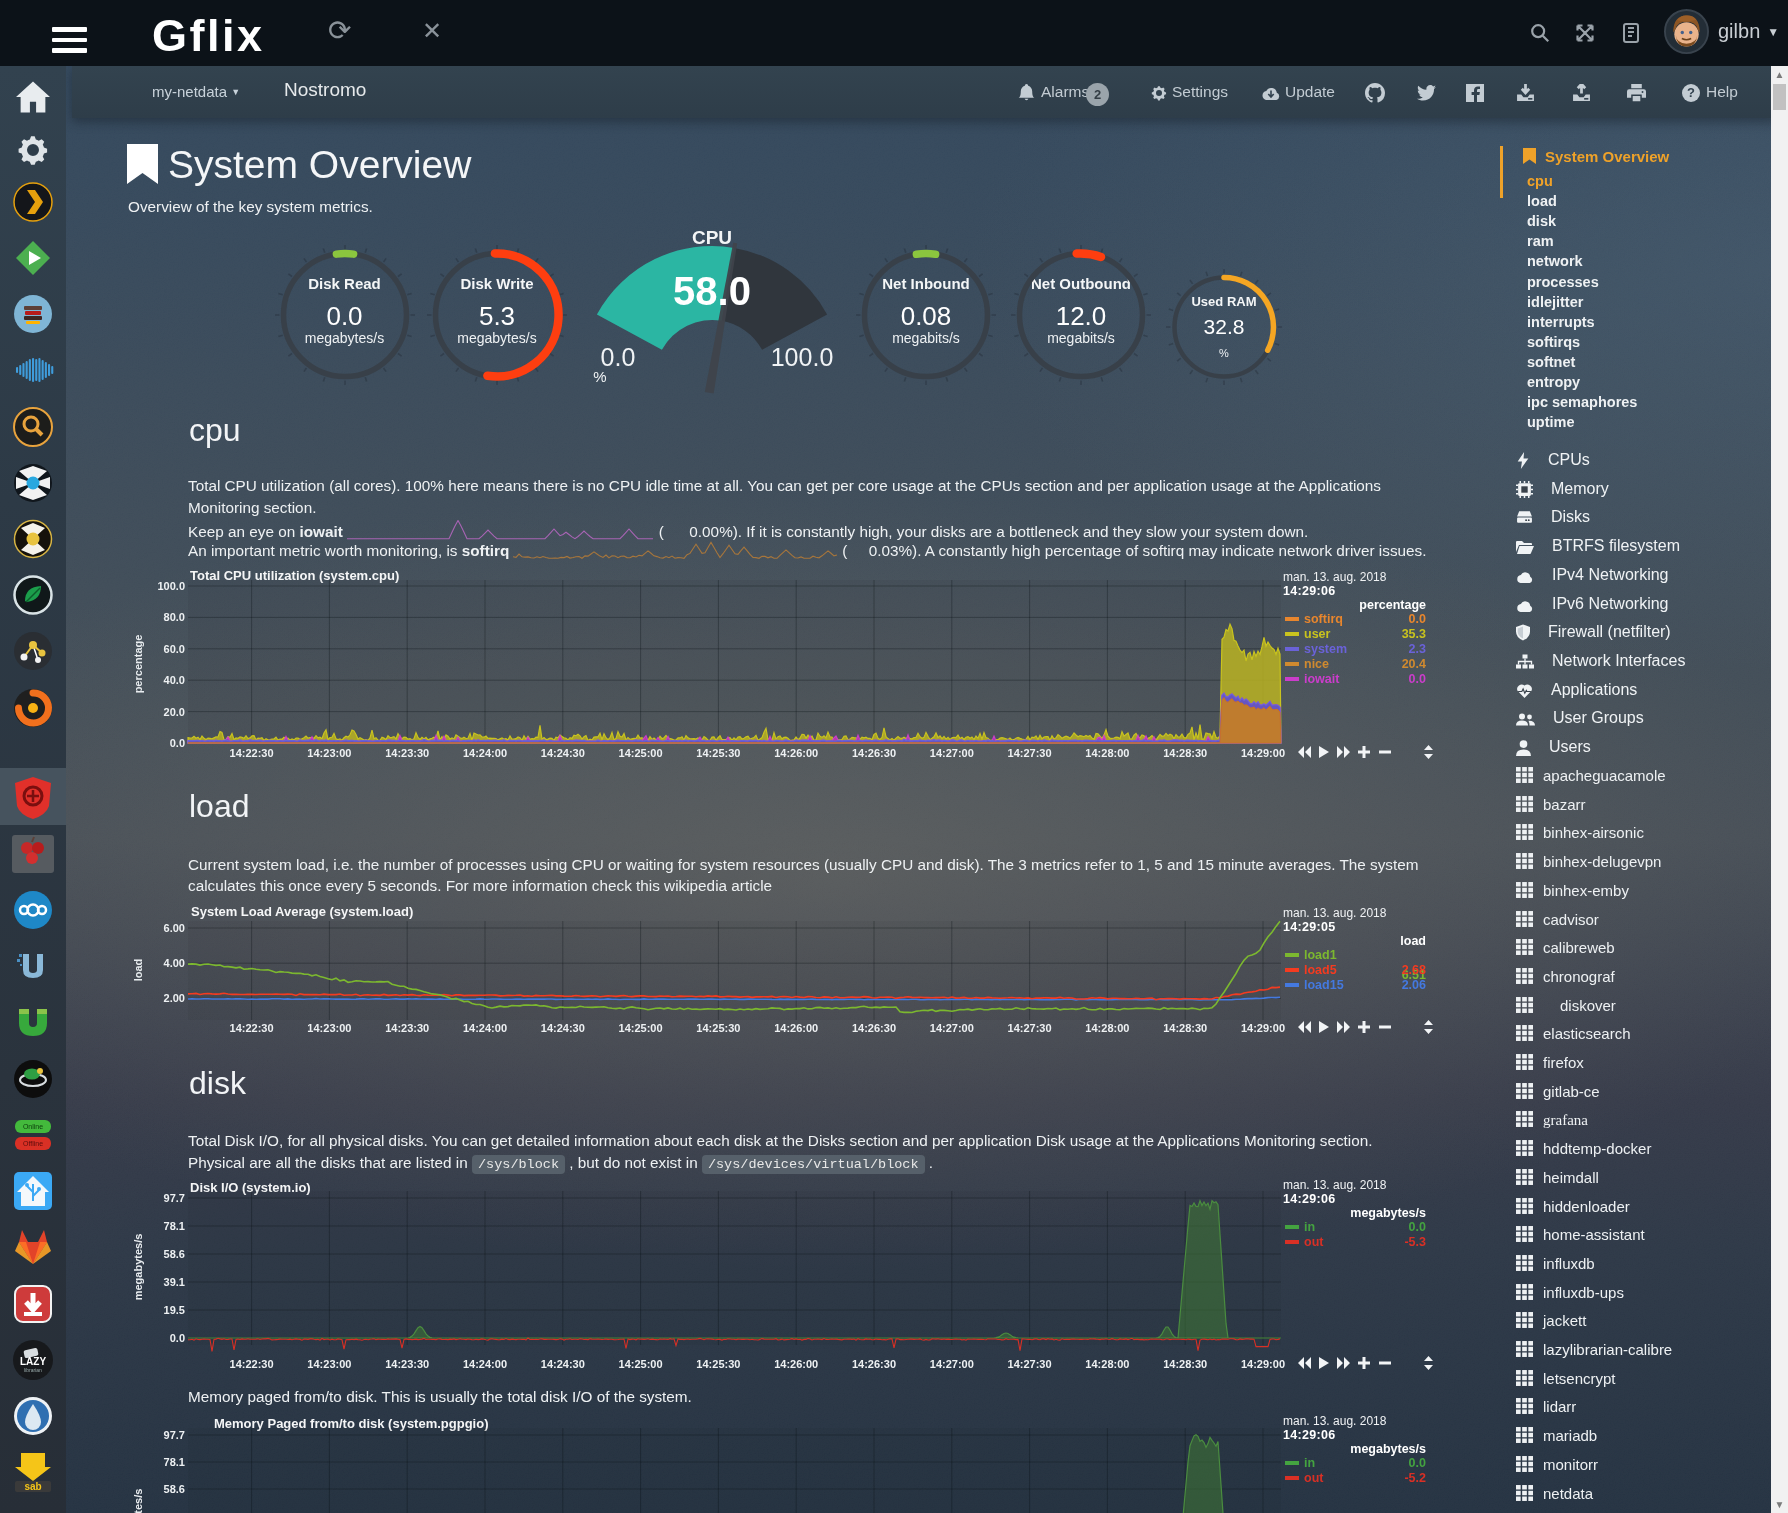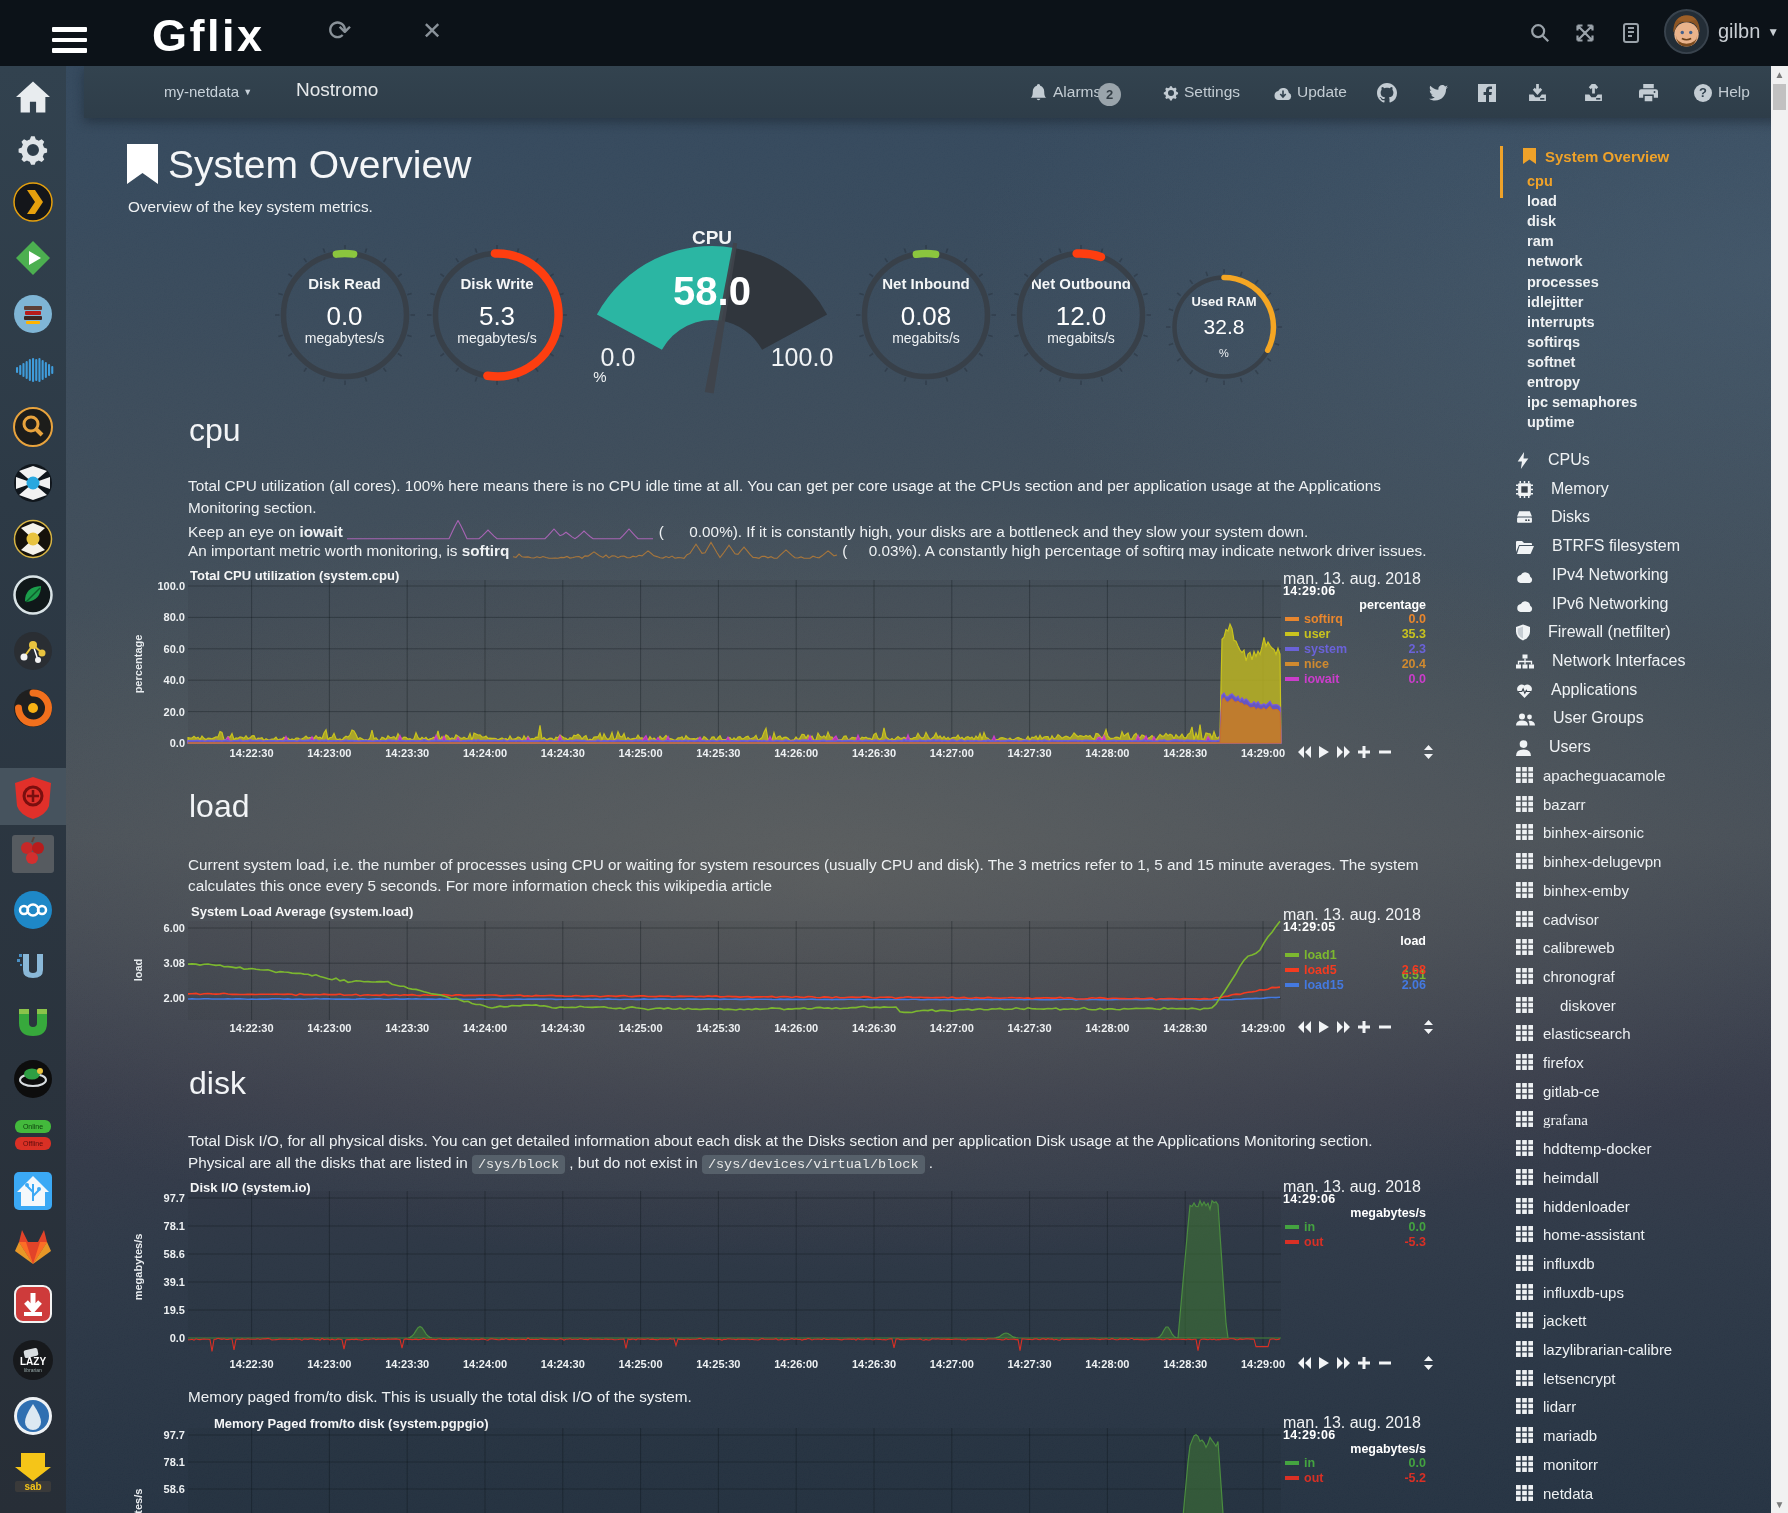--- a/index.html
+++ b/index.html
@@ -22,21 +22,21 @@
 
   
   #contentbg { left:66px; top:66px; width:1705px; height:1447px;
     background:
       radial-gradient(1500px 560px at 45% 56%, rgba(112,110,102,0.46), rgba(112,110,102,0) 70%),
       radial-gradient(1300px 650px at 100% 14%, rgba(86,112,132,0.28), rgba(86,112,132,0) 62%),
       linear-gradient(180deg, #31465b 0%, #33475b 7%, #414c56 44%, #444c55 53.5%, #333847 71.5%, #2b3645 82%, #223040 100%);
     z-index:0;}
 
   
-  #ndnav { left:84px; top:66px; width:1705px; height:52px; background:linear-gradient(180deg,#33434f,#2e3d49);
+  #ndnav { left:72px; top:66px; width:1705px; height:52px; background:linear-gradient(180deg,#33434f,#2e3d49);
      box-shadow:0 4px 10px rgba(16,22,30,0.40); z-index:10; color:#c3ccd3; }
   .ndnav-item { position:absolute; top:17px; font-size:15.5px; color:#c3ccd3; }
 
   
   #scrollbar { left:1771px; top:66px; width:17px; height:1447px; background:#f1f1f1; z-index:40; }
   #sthumb { position:absolute; left:2px; top:18px; width:13px; height:26px; background:#c1c1c1; }
   .sarrow { position:absolute; left:0; width:17px; height:17px; color:#7a7a7a; font-size:10px; text-align:center; line-height:17px;}
 
   
   #rnav { left:1500px; top:140px; width:270px; height:1373px; z-index:5; color:#e4e9ec; }
@@ -49,21 +49,21 @@
   .h-section { position:absolute; color:#f2f4f6; font-size:32px; }
   .para { position:absolute; color:#eef1f3; font-size:15.3px; white-space:nowrap;}
   .code { font-family:"Liberation Mono",monospace; font-size:13.5px; background:#56606a; color:#e8e8e8;
           border-radius:4px; padding:2px 6px; }
 
   
   .ctitle { position:absolute; color:#f5f6f7; font-size:13px; font-weight:bold; }
   .ylab { position:absolute; width:50px; text-align:right; color:#eef1f3; font-size:11px; font-weight:bold;}
   .xlab { position:absolute; width:70px; text-align:center; color:#eef1f3; font-size:11px; font-weight:bold;}
   .yaxis-name { position:absolute; color:#e8ecef; font-size:11px; font-weight:bold; transform:rotate(-90deg); transform-origin:center;}
-  .ldate { position:absolute; color:#f0f2f4; font-size:16px; }
+  .ldate { position:absolute; color:#f0f2f4; font-size:12px; }
   .ltime { position:absolute; color:#fff; font-size:12.5px; font-weight:bold; letter-spacing:0.3px;}
   .lunits { position:absolute; color:#fff; font-size:12.5px; font-weight:bold; text-align:right; width:126px;}
   .lrow { position:absolute; font-size:12.5px; font-weight:bold; white-space:nowrap;}
   .lval { position:absolute; font-size:12.5px; font-weight:bold; text-align:right; width:66px;}
 
   
   .ring-title { position:absolute; text-align:center; color:#f4f6f7; font-weight:bold; font-size:15px; width:160px;}
   .ring-val { position:absolute; text-align:center; color:#fff; font-size:28px; width:160px;}
   .ring-unit { position:absolute; text-align:center; color:#eef1f3; font-size:14px; width:160px;}
 </style>
@@ -619,21 +619,21 @@
           <line x1="188" y1="928.0" x2="1281" y2="928.0" stroke="rgba(8,12,16,0.30)" stroke-width="1"></line>
           <line x1="188" y1="963.2" x2="1281" y2="963.2" stroke="rgba(8,12,16,0.30)" stroke-width="1"></line>
           <line x1="188" y1="998.4" x2="1281" y2="998.4" stroke="rgba(8,12,16,0.30)" stroke-width="1"></line>
           <polyline points="188.0,999.0 192.0,998.9 196.0,999.0 200.0,999.0 204.0,998.8 208.0,998.8 212.0,999.0 216.0,999.0 220.0,999.0 224.0,999.0 228.0,998.9 232.0,999.0 236.0,998.8 240.0,998.9 244.0,999.0 248.0,999.3 252.0,999.1 256.0,999.2 260.0,999.1 264.0,999.1 268.0,999.1 272.0,998.8 276.0,998.8 280.0,998.8 284.0,999.1 288.0,998.9 292.0,999.3 296.0,999.0 300.0,999.1 304.0,999.3 308.0,999.0 312.0,999.0 316.0,998.5 320.0,999.0 324.0,998.9 328.0,998.8 332.0,999.0 336.0,999.1 340.0,999.1 344.0,999.0 348.0,999.1 352.0,999.2 356.0,999.1 360.0,998.9 364.0,998.7 368.0,999.2 372.0,999.0 376.0,998.9 380.0,998.8 384.0,999.2 388.0,999.3 392.0,999.0 396.0,998.9 400.0,999.1 404.0,999.1 408.0,998.9 412.0,999.0 416.0,998.9 420.0,999.0 424.0,999.0 428.0,999.1 432.0,999.0 436.0,999.2 440.0,998.9 444.0,999.3 448.0,999.0 452.0,999.1 456.0,999.3 460.0,999.1 464.0,999.3 468.0,999.2 472.0,999.2 476.0,999.1 480.0,998.9 484.0,999.1 488.0,999.2 492.0,999.0 496.0,999.0 500.0,999.1 504.0,999.2 508.0,999.2 512.0,999.2 516.0,999.0 520.0,999.1 524.0,999.3 528.0,999.1 532.0,999.1 536.0,999.1 540.0,999.0 544.0,999.1 548.0,999.0 552.0,999.0 556.0,999.4 560.0,999.3 564.0,999.3 568.0,999.1 572.0,999.0 576.0,999.3 580.0,999.3 584.0,999.3 588.0,999.1 592.0,999.2 596.0,999.0 600.0,999.4 604.0,999.2 608.0,998.9 612.0,999.2 616.0,999.2 620.0,999.5 624.0,999.2 628.0,999.3 632.0,999.3 636.0,999.4 640.0,999.4 644.0,998.9 648.0,999.2 652.0,999.3 656.0,999.1 660.0,999.0 664.0,999.1 668.0,999.3 672.0,999.3 676.0,999.3 680.0,999.2 684.0,999.2 688.0,999.1 692.0,999.1 696.0,999.1 700.0,999.3 704.0,999.3 708.0,999.1 712.0,999.1 716.0,999.3 720.0,999.4 724.0,999.1 728.0,999.3 732.0,999.3 736.0,999.1 740.0,999.4 744.0,999.4 748.0,999.1 752.0,999.1 756.0,999.2 760.0,999.2 764.0,999.2 768.0,999.2 772.0,999.4 776.0,999.5 780.0,999.1 784.0,999.4 788.0,999.1 792.0,999.4 796.0,999.3 800.0,999.4 804.0,999.4 808.0,999.3 812.0,999.1 816.0,999.4 820.0,999.5 824.0,999.4 828.0,999.3 832.0,999.6 836.0,999.3 840.0,999.4 844.0,999.4 848.0,999.3 852.0,999.3 856.0,999.4 860.0,999.2 864.0,999.7 868.0,999.4 872.0,999.5 876.0,999.4 880.0,999.5 884.0,999.5 888.0,999.3 892.0,999.5 896.0,999.5 900.0,999.3 904.0,999.4 908.0,999.5 912.0,999.3 916.0,999.3 920.0,999.6 924.0,999.7 928.0,999.4 932.0,999.5 936.0,999.3 940.0,999.7 944.0,999.5 948.0,999.4 952.0,999.4 956.0,999.3 960.0,999.4 964.0,999.3 968.0,999.1 972.0,999.6 976.0,999.1 980.0,999.5 984.0,999.5 988.0,999.4 992.0,999.6 996.0,999.2 1000.0,999.6 1004.0,999.3 1008.0,999.5 1012.0,999.5 1016.0,999.4 1020.0,999.2 1024.0,999.6 1028.0,999.4 1032.0,999.4 1036.0,999.5 1040.0,999.6 1044.0,999.8 1048.0,999.6 1052.0,999.6 1056.0,999.5 1060.0,999.5 1064.0,999.2 1068.0,999.3 1072.0,999.3 1076.0,999.9 1080.0,999.3 1084.0,999.4 1088.0,999.8 1092.0,999.5 1096.0,999.5 1100.0,999.6 1104.0,999.6 1108.0,999.5 1112.0,999.6 1116.0,999.5 1120.0,999.4 1124.0,999.4 1128.0,999.5 1132.0,999.5 1136.0,999.4 1140.0,999.7 1144.0,999.4 1148.0,999.6 1152.0,999.3 1156.0,999.5 1160.0,999.5 1164.0,999.6 1168.0,999.7 1172.0,999.4 1176.0,999.5 1180.0,999.6 1184.0,999.4 1188.0,999.5 1192.0,999.5 1196.0,999.6 1200.0,999.9 1204.0,999.6 1208.0,999.6 1212.0,999.5 1216.0,999.8 1220.0,999.7 1224.0,999.7 1228.0,999.7 1232.0,999.6 1236.0,999.3 1240.0,999.2 1244.0,998.9 1248.0,998.6 1252.0,998.6 1256.0,998.4 1260.0,998.5 1264.0,998.1 1268.0,997.6 1272.0,997.5 1276.0,997.6 1280.0,997.3" fill="none" stroke="#4479e0" stroke-width="1.6" opacity="1.0"></polyline>
           <polyline points="188.0,993.9 192.0,993.7 196.0,993.4 200.0,994.5 204.0,993.8 208.0,993.5 212.0,993.9 216.0,994.1 220.0,993.9 224.0,993.3 228.0,994.0 232.0,994.4 236.0,994.3 240.0,994.5 244.0,994.5 248.0,994.4 252.0,994.4 256.0,994.5 260.0,994.2 264.0,994.2 268.0,994.3 272.0,994.3 276.0,994.0 280.0,994.2 284.0,994.4 288.0,994.1 292.0,994.2 296.0,995.4 300.0,993.8 304.0,994.6 308.0,994.6 312.0,994.6 316.0,994.5 320.0,994.7 324.0,994.1 328.0,994.6 332.0,994.6 336.0,994.6 340.0,994.0 344.0,995.3 348.0,995.0 352.0,995.0 356.0,994.3 360.0,995.7 364.0,995.0 368.0,994.8 372.0,995.3 376.0,995.1 380.0,995.4 384.0,994.4 388.0,995.4 392.0,995.1 396.0,994.8 400.0,995.5 404.0,994.7 408.0,995.1 412.0,994.6 416.0,995.3 420.0,995.6 424.0,994.7 428.0,995.1 432.0,995.2 436.0,995.2 440.0,995.1 444.0,994.5 448.0,995.1 452.0,995.7 456.0,994.9 460.0,994.9 464.0,995.6 468.0,995.4 472.0,995.4 476.0,995.4 480.0,995.3 484.0,995.3 488.0,995.0 492.0,995.0 496.0,995.1 500.0,995.9 504.0,995.7 508.0,995.4 512.0,995.5 516.0,995.3 520.0,995.0 524.0,996.1 528.0,995.7 532.0,996.2 536.0,995.4 540.0,995.7 544.0,995.8 548.0,995.5 552.0,995.3 556.0,995.9 560.0,995.7 564.0,996.1 568.0,996.2 572.0,996.1 576.0,995.5 580.0,996.0 584.0,996.4 588.0,996.1 592.0,995.8 596.0,996.0 600.0,996.7 604.0,996.2 608.0,995.9 612.0,996.0 616.0,996.4 620.0,995.9 624.0,995.5 628.0,996.3 632.0,996.6 636.0,996.1 640.0,995.9 644.0,995.9 648.0,996.5 652.0,996.5 656.0,996.6 660.0,996.0 664.0,996.3 668.0,996.0 672.0,996.8 676.0,996.5 680.0,996.1 684.0,996.4 688.0,996.3 692.0,996.2 696.0,996.7 700.0,996.2 704.0,996.6 708.0,995.9 712.0,996.4 716.0,995.9 720.0,996.9 724.0,996.8 728.0,996.3 732.0,996.6 736.0,996.6 740.0,997.1 744.0,996.8 748.0,996.6 752.0,997.4 756.0,996.9 760.0,996.9 764.0,996.7 768.0,996.9 772.0,996.4 776.0,997.5 780.0,996.7 784.0,996.5 788.0,996.7 792.0,997.5 796.0,996.5 800.0,997.1 804.0,997.5 808.0,996.6 812.0,996.7 816.0,997.5 820.0,997.7 824.0,996.9 828.0,997.1 832.0,997.9 836.0,996.8 840.0,997.8 844.0,997.8 848.0,997.2 852.0,997.1 856.0,997.4 860.0,997.3 864.0,996.6 868.0,996.9 872.0,997.8 876.0,998.0 880.0,997.3 884.0,997.3 888.0,997.0 892.0,997.2 896.0,998.4 900.0,997.6 904.0,997.3 908.0,996.7 912.0,997.4 916.0,997.5 920.0,997.3 924.0,997.6 928.0,997.6 932.0,997.8 936.0,997.5 940.0,997.6 944.0,997.3 948.0,998.0 952.0,997.0 956.0,998.1 960.0,997.9 964.0,997.4 968.0,998.3 972.0,998.2 976.0,997.5 980.0,998.1 984.0,998.1 988.0,997.4 992.0,997.9 996.0,998.0 1000.0,998.3 1004.0,998.0 1008.0,997.8 1012.0,997.5 1016.0,998.0 1020.0,997.8 1024.0,998.2 1028.0,997.9 1032.0,998.7 1036.0,998.0 1040.0,998.1 1044.0,997.9 1048.0,997.9 1052.0,998.1 1056.0,998.1 1060.0,997.4 1064.0,998.3 1068.0,997.7 1072.0,998.0 1076.0,999.0 1080.0,999.0 1084.0,999.0 1088.0,998.6 1092.0,997.8 1096.0,998.3 1100.0,997.6 1104.0,998.1 1108.0,998.9 1112.0,998.3 1116.0,998.3 1120.0,998.6 1124.0,998.6 1128.0,998.8 1132.0,998.8 1136.0,998.2 1140.0,998.6 1144.0,998.7 1148.0,998.4 1152.0,998.1 1156.0,999.7 1160.0,998.7 1164.0,998.8 1168.0,998.6 1172.0,998.6 1176.0,998.7 1180.0,999.1 1184.0,998.6 1188.0,998.7 1192.0,998.8 1196.0,998.9 1200.0,999.1 1204.0,998.6 1208.0,998.9 1212.0,999.0 1216.0,997.5 1220.0,997.9 1224.0,996.5 1228.0,996.1 1232.0,994.7 1236.0,994.1 1240.0,994.4 1244.0,993.0 1248.0,992.2 1252.0,991.9 1256.0,991.3 1260.0,989.8 1264.0,990.0 1268.0,989.2 1272.0,987.4 1276.0,987.6 1280.0,987.1" fill="none" stroke="#f43b20" stroke-width="1.6" opacity="1.0"></polyline>
           <polyline points="188.0,964.1 192.0,963.9 196.0,964.1 200.0,965.1 204.0,964.3 208.0,964.0 212.0,964.7 216.0,965.4 220.0,965.0 224.0,966.7 228.0,966.6 232.0,967.1 236.0,967.9 240.0,967.2 244.0,969.2 248.0,968.9 252.0,968.5 256.0,969.3 260.0,969.8 264.0,970.0 268.0,969.8 272.0,971.0 276.0,972.5 280.0,971.6 284.0,972.0 288.0,972.2 292.0,973.1 296.0,973.4 300.0,973.3 304.0,974.1 308.0,974.3 312.0,975.8 316.0,974.8 320.0,976.5 324.0,977.6 328.0,978.7 332.0,979.7 336.0,978.2 340.0,980.8 344.0,979.9 348.0,982.3 352.0,981.8 356.0,980.8 360.0,981.0 364.0,981.7 368.0,981.6 372.0,982.0 376.0,981.9 380.0,981.6 384.0,981.9 388.0,981.5 392.0,984.2 396.0,985.2 400.0,986.2 404.0,986.2 408.0,988.3 412.0,989.1 416.0,989.4 420.0,990.5 424.0,991.8 428.0,992.8 432.0,993.9 436.0,994.3 440.0,994.9 444.0,996.0 448.0,997.2 452.0,999.1 456.0,998.4 460.0,1000.0 464.0,1001.6 468.0,1001.2 472.0,1003.4 476.0,1004.5 480.0,1004.5 484.0,1005.8 488.0,1007.2 492.0,1008.0 496.0,1007.1 500.0,1006.1 504.0,1006.9 508.0,1006.6 512.0,1005.5 516.0,1005.7 520.0,1005.9 524.0,1005.0 528.0,1005.1 532.0,1005.2 536.0,1004.9 540.0,1006.0 544.0,1005.8 548.0,1006.6 552.0,1007.8 556.0,1008.1 560.0,1007.0 564.0,1007.4 568.0,1007.5 572.0,1007.2 576.0,1007.5 580.0,1006.3 584.0,1007.0 588.0,1007.2 592.0,1007.4 596.0,1007.1 600.0,1007.0 604.0,1006.7 608.0,1007.8 612.0,1008.3 616.0,1008.6 620.0,1008.0 624.0,1009.0 628.0,1007.6 632.0,1006.9 636.0,1007.8 640.0,1008.2 644.0,1008.7 648.0,1009.8 652.0,1009.0 656.0,1008.2 660.0,1008.0 664.0,1008.9 668.0,1007.9 672.0,1009.0 676.0,1009.3 680.0,1008.2 684.0,1009.5 688.0,1008.3 692.0,1009.2 696.0,1009.1 700.0,1009.5 704.0,1009.1 708.0,1008.9 712.0,1009.0 716.0,1009.2 720.0,1008.6 724.0,1009.6 728.0,1009.1 732.0,1009.5 736.0,1010.0 740.0,1009.0 744.0,1009.7 748.0,1009.0 752.0,1009.6 756.0,1008.6 760.0,1009.4 764.0,1009.0 768.0,1008.7 772.0,1007.9 776.0,1008.2 780.0,1008.4 784.0,1009.7 788.0,1008.9 792.0,1009.1 796.0,1008.5 800.0,1008.6 804.0,1007.8 808.0,1008.9 812.0,1008.7 816.0,1007.6 820.0,1007.4 824.0,1008.3 828.0,1007.9 832.0,1008.7 836.0,1007.8 840.0,1008.8 844.0,1008.3 848.0,1008.1 852.0,1007.5 856.0,1007.6 860.0,1006.7 864.0,1006.3 868.0,1007.2 872.0,1007.6 876.0,1007.1 880.0,1007.6 884.0,1006.9 888.0,1007.3 892.0,1007.3 896.0,1007.0 900.0,1011.7 904.0,1012.4 908.0,1012.4 912.0,1012.5 916.0,1011.3 920.0,1010.8 924.0,1010.2 928.0,1010.6 932.0,1009.7 936.0,1011.4 940.0,1010.4 944.0,1010.4 948.0,1010.8 952.0,1011.3 956.0,1010.5 960.0,1009.5 964.0,1009.8 968.0,1009.1 972.0,1010.1 976.0,1009.4 980.0,1008.8 984.0,1009.8 988.0,1009.8 992.0,1008.9 996.0,1009.0 1000.0,1008.4 1004.0,1009.5 1008.0,1009.2 1012.0,1009.2 1016.0,1007.8 1020.0,1008.7 1024.0,1009.4 1028.0,1007.8 1032.0,1008.7 1036.0,1008.9 1040.0,1009.0 1044.0,1009.1 1048.0,1008.5 1052.0,1008.7 1056.0,1008.0 1060.0,1009.9 1064.0,1009.0 1068.0,1009.3 1072.0,1008.7 1076.0,1009.4 1080.0,1008.7 1084.0,1007.6 1088.0,1009.3 1092.0,1009.7 1096.0,1009.8 1100.0,1008.4 1104.0,1009.7 1108.0,1008.9 1112.0,1008.9 1116.0,1009.5 1120.0,1009.8 1124.0,1008.6 1128.0,1009.0 1132.0,1008.7 1136.0,1008.4 1140.0,1008.5 1144.0,1008.5 1148.0,1008.1 1152.0,1008.4 1156.0,1009.0 1160.0,1009.5 1164.0,1007.7 1168.0,1008.9 1172.0,1008.2 1176.0,1008.8 1180.0,1008.6 1184.0,1008.6 1188.0,1009.0 1192.0,1008.1 1196.0,1008.8 1200.0,1009.7 1204.0,1008.3 1208.0,1008.5 1212.0,1007.7 1216.0,1004.0 1220.0,997.6 1224.0,992.2 1228.0,986.0 1232.0,979.8 1236.0,973.5 1240.0,966.1 1244.0,960.3 1248.0,956.1 1252.0,955.0 1256.0,953.2 1260.0,950.0 1264.0,942.9 1268.0,936.8 1272.0,932.3 1276.0,926.4 1280.0,921.3" fill="none" stroke="#7cb82f" stroke-width="1.6" opacity="1.0"></polyline>
         </svg>
       </div>
       <div class="ctitle" style="left:191px; top:904px;">System Load Average (system.load)</div>
       <div class="ylab" style="left:135px; top:922.0px;">6.00</div>
-      <div class="ylab" style="left:135px; top:957.2px;">3.08</div>
+      <div class="ylab" style="left:135px; top:957.2px;">4.00</div>
       <div class="ylab" style="left:135px; top:992.4px;">2.00</div>
       <div class="xlab" style="left:216.6px; top:1022px;">14:22:30</div>
       <div class="xlab" style="left:294.4px; top:1022px;">14:23:00</div>
       <div class="xlab" style="left:372.2px; top:1022px;">14:23:30</div>
       <div class="xlab" style="left:450.0px; top:1022px;">14:24:00</div>
       <div class="xlab" style="left:527.8px; top:1022px;">14:24:30</div>
       <div class="xlab" style="left:605.6px; top:1022px;">14:25:00</div>
       <div class="xlab" style="left:683.4px; top:1022px;">14:25:30</div>
       <div class="xlab" style="left:761.2px; top:1022px;">14:26:00</div>
       <div class="xlab" style="left:839.0px; top:1022px;">14:26:30</div>

